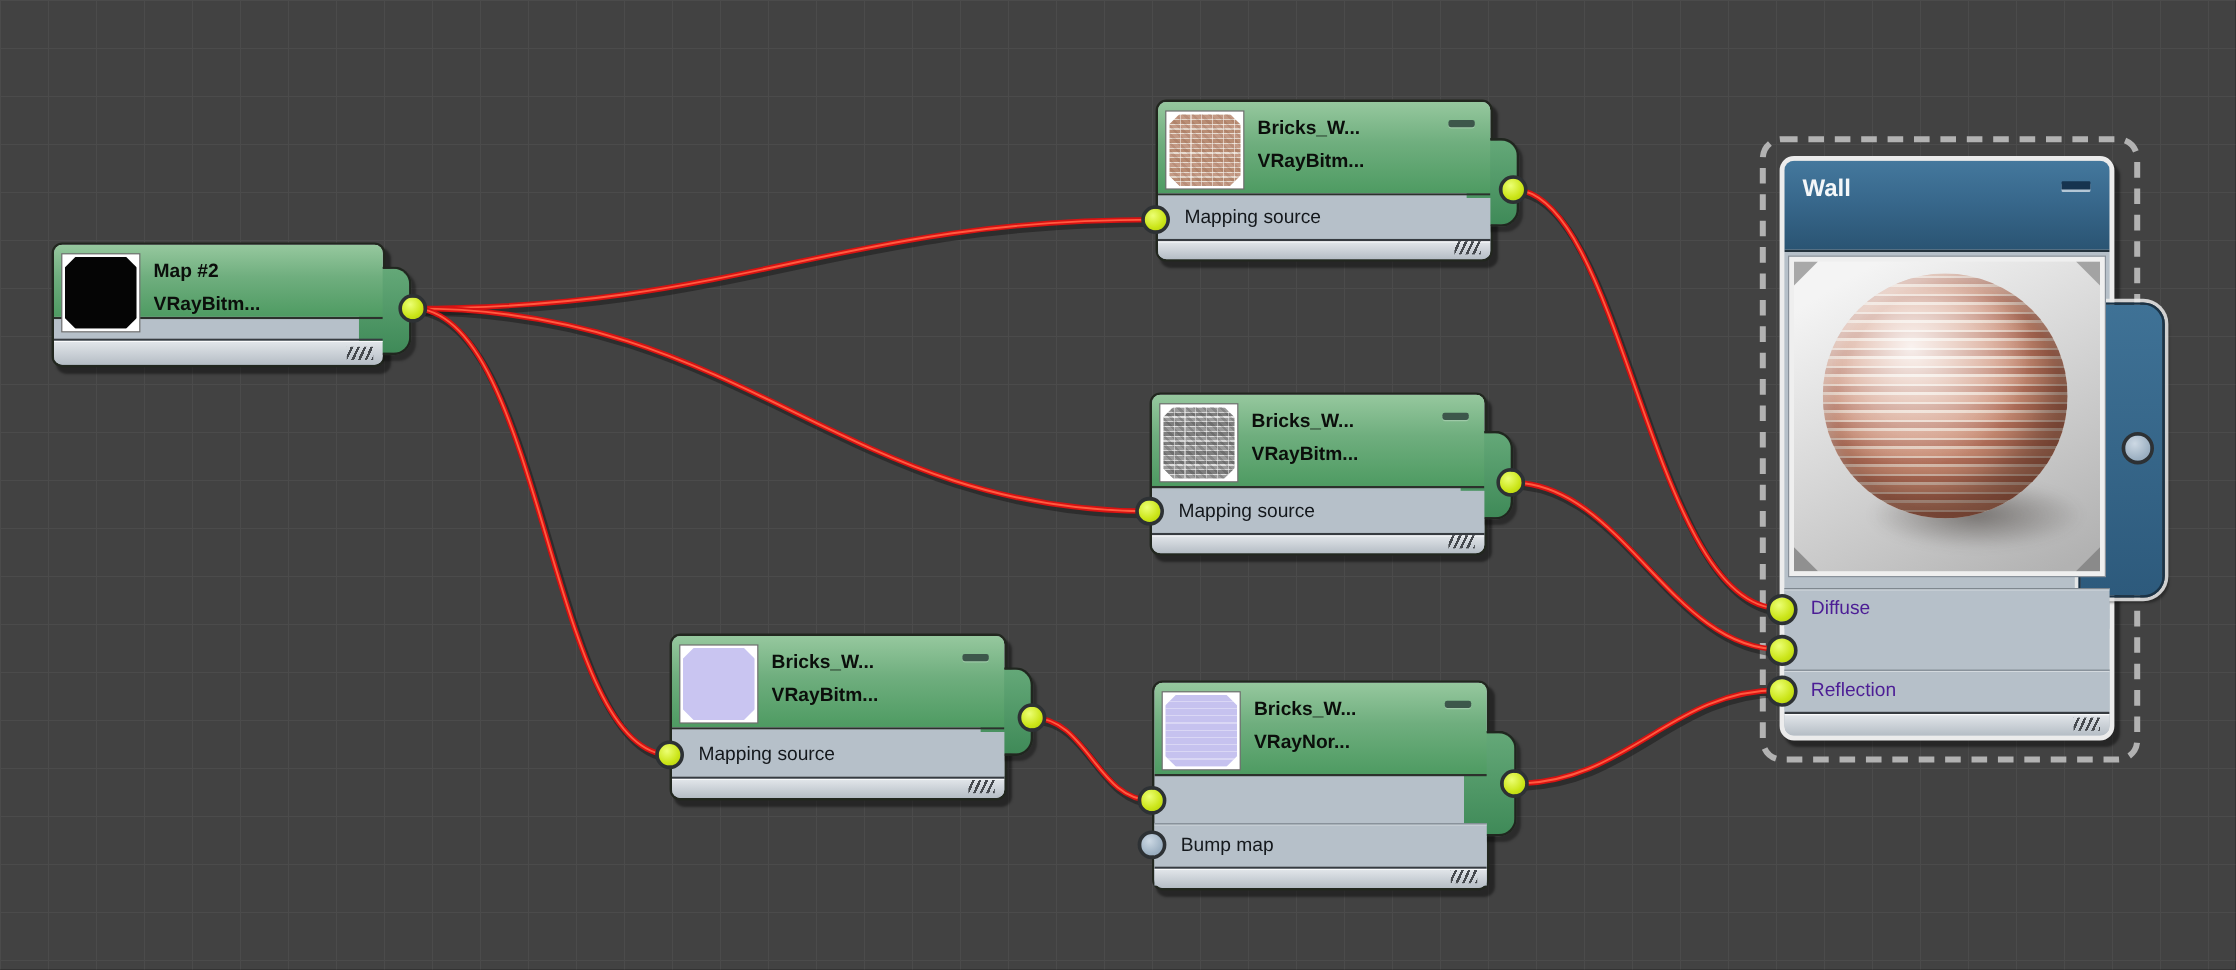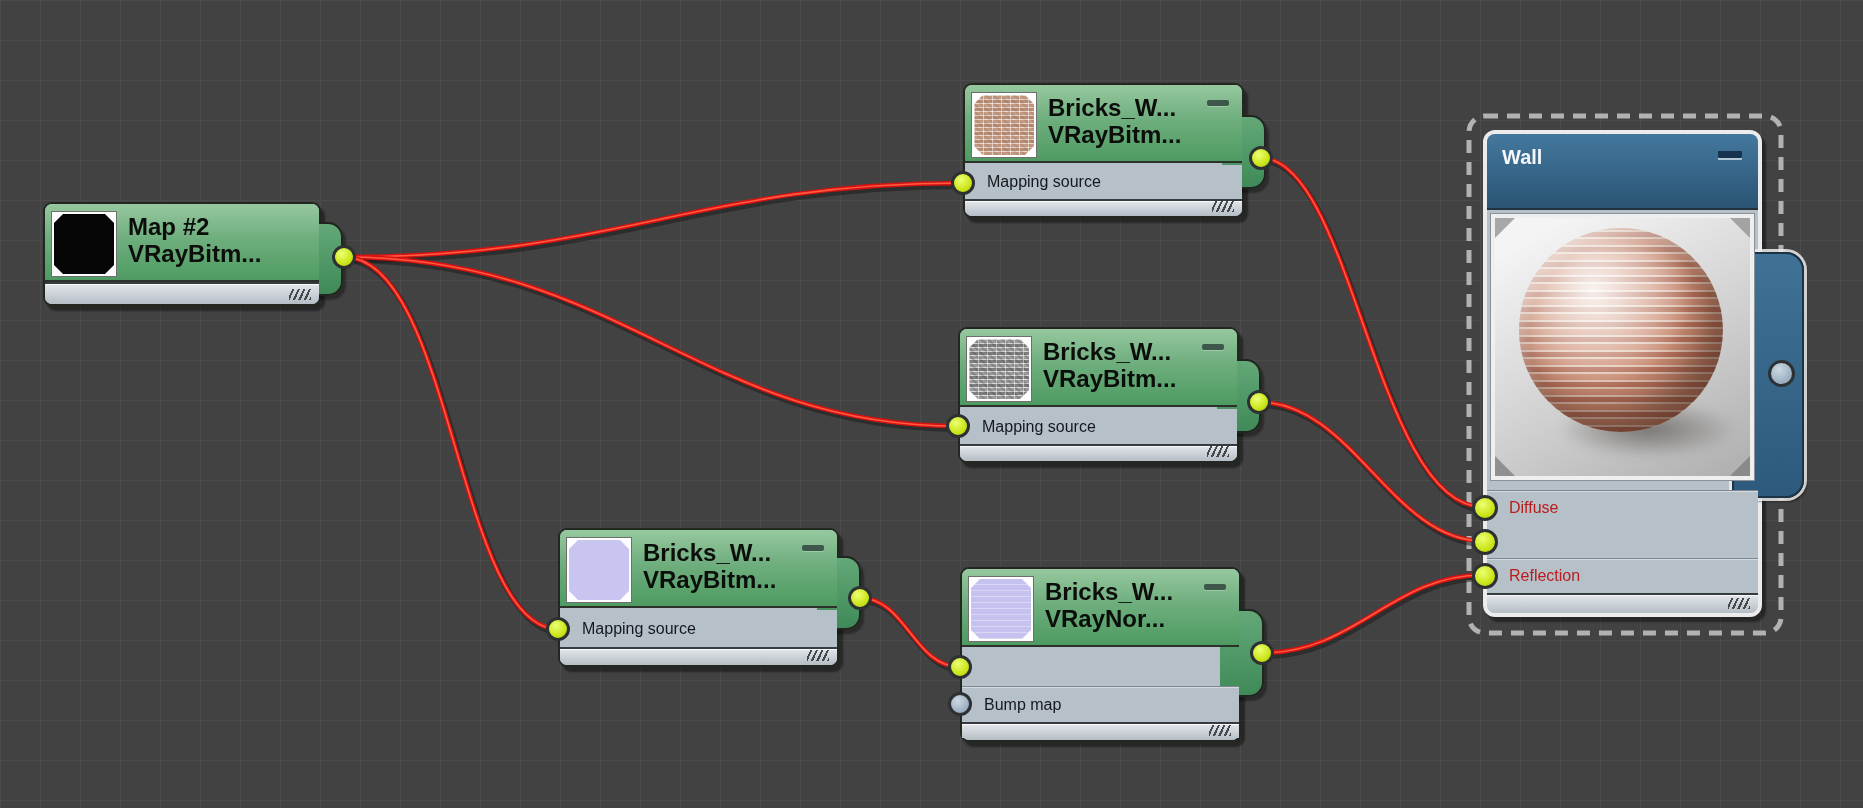--- a/index.html
+++ b/index.html
@@ -14,21 +14,21 @@
   .wire-shadow{fill:none;stroke:#171717;stroke-opacity:.5;stroke-width:6;}
   .wire-main{fill:none;stroke:#d81212;stroke-width:4.4;}
   .wire-core{fill:none;stroke:#ff5b40;stroke-width:1.6;}
 
   .node{position:absolute;z-index:2;border:2px solid #22271f;border-radius:9px;
     background:#b6c0c9;box-shadow:4px 5px 2px rgba(0,0,0,.42);}
   .node .header{position:absolute;left:0;right:0;top:0;display:flex;
     background:linear-gradient(#96c89e 0%,#6fae7e 45%,#4e9b62 100%);
     border-radius:7px 7px 0 0;border-bottom:2px solid #2c312c;}
   .titles{margin:9px 0 0 12px;overflow:hidden;}
-  .title,.subtitle{font-weight:bold;font-size:24px;line-height:27px;color:#0b0e0b;white-space:nowrap;}
+  .title,.subtitle{font-weight:bold;font-size:16px;line-height:27px;color:#0b0e0b;white-space:nowrap;}
   .minimize{position:absolute;right:13px;top:15px;width:22px;height:6px;border-radius:2px;
     background:#3d574b;box-shadow:0 1px 0 rgba(255,255,255,.25);}
   .thumb{flex:0 0 auto;width:64px;height:64px;margin:8px 0 0 7px;background:#fff;padding:2px;
     box-shadow:0 0 0 1px #6f6f6f;}
   .thumb .img{width:100%;height:100%;
     clip-path:polygon(9px 0,calc(100% - 9px) 0,100% 9px,100% calc(100% - 9px),calc(100% - 9px) 100%,9px 100%,0 calc(100% - 9px),0 9px);}
   .img.black{background:#050505;}
   .img.brick-color{background:
     repeating-linear-gradient(90deg,rgba(250,246,242,.55) 0 1px,transparent 1px 9px),
     repeating-linear-gradient(45deg,rgba(120,70,50,.14) 0 2px,transparent 2px 5px),
@@ -85,21 +85,21 @@
   .corner.br{right:0;bottom:0;border-bottom:20px solid #7c7c7c;border-left:20px solid transparent;}
   .sphere-shadow{position:absolute;left:62px;top:182px;width:180px;height:58px;border-radius:50%;
     background:radial-gradient(ellipse,rgba(45,38,33,.5),rgba(45,38,33,0) 70%);filter:blur(4px);}
   .sphere{position:absolute;left:24px;top:10px;width:204px;height:204px;border-radius:50%;
     background:
       radial-gradient(circle at 36% 30%,rgba(255,255,255,.85),rgba(255,255,255,0) 52%),
       repeating-linear-gradient(0deg,rgba(158,64,42,.5) 0 5px,rgba(238,224,214,.55) 5px 7px,rgba(196,106,78,.42) 7px 13px,rgba(242,231,221,.5) 13px 15px),
       radial-gradient(circle at 40% 35%,#ecdccd,#cf9f88 58%,#8a6352 92%,#5f4437);
     box-shadow:inset -20px -26px 36px rgba(55,30,20,.5), inset 4px 6px 10px rgba(255,255,255,.4);}
   .w-row{position:absolute;left:0;right:0;z-index:1;background:#b6c0c9;}
-  .w-row .row-label{font-size:16px;color:#b91c1c;}
+  .w-row .row-label{font-size:16px;color:#4c1d95;}
   .w-footer{position:absolute;left:0;right:0;bottom:0;top:459px;z-index:1;border-top:2px solid #363b40;
     background:linear-gradient(#e3e7eb,#b5bdc5);border-radius:0 0 8px 8px;
     box-shadow:inset 0 1px 0 rgba(255,255,255,.8);}
   .wall-socket{position:absolute;z-index:3;left:-15px;width:26px;height:26px;border-radius:50%;
     border:3px solid #2d3134;background:radial-gradient(circle at 38% 32%,#ecff74,#cbe518 60%,#aecb0c);}
 </style>
 </head>
 <body>
 
 <div class="canvas">
@@ -138,21 +138,21 @@
     </g>
     <g>
       <path class="wire-shadow" transform="translate(2,3)" d="M1262,653 C1356,653 1392,575 1483,575"></path>
       <path class="wire-main" d="M1262,653 C1356,653 1392,575 1483,575"></path>
       <path class="wire-core" d="M1262,653 C1356,653 1392,575 1483,575"></path>
     </g>
   </svg>
 
   <div class="node" style="left:43px;top:202px;width:278px;height:104px;">
     <div class="out-tab" style="top:18px;height:74px;right:-24px;"></div>
-    <div class="header" style="height:78px;">
+    <div class="header" style="height:62px;">
       <div class="thumb">
           <div class="img black"></div>
         </div>
       <div class="titles">
         <div class="title">Map #2</div>
         <div class="subtitle">VRayBitm...</div>
       </div>
     </div>
     <div class="footer" style="height:22px;">
         <div class="grip"></div>

